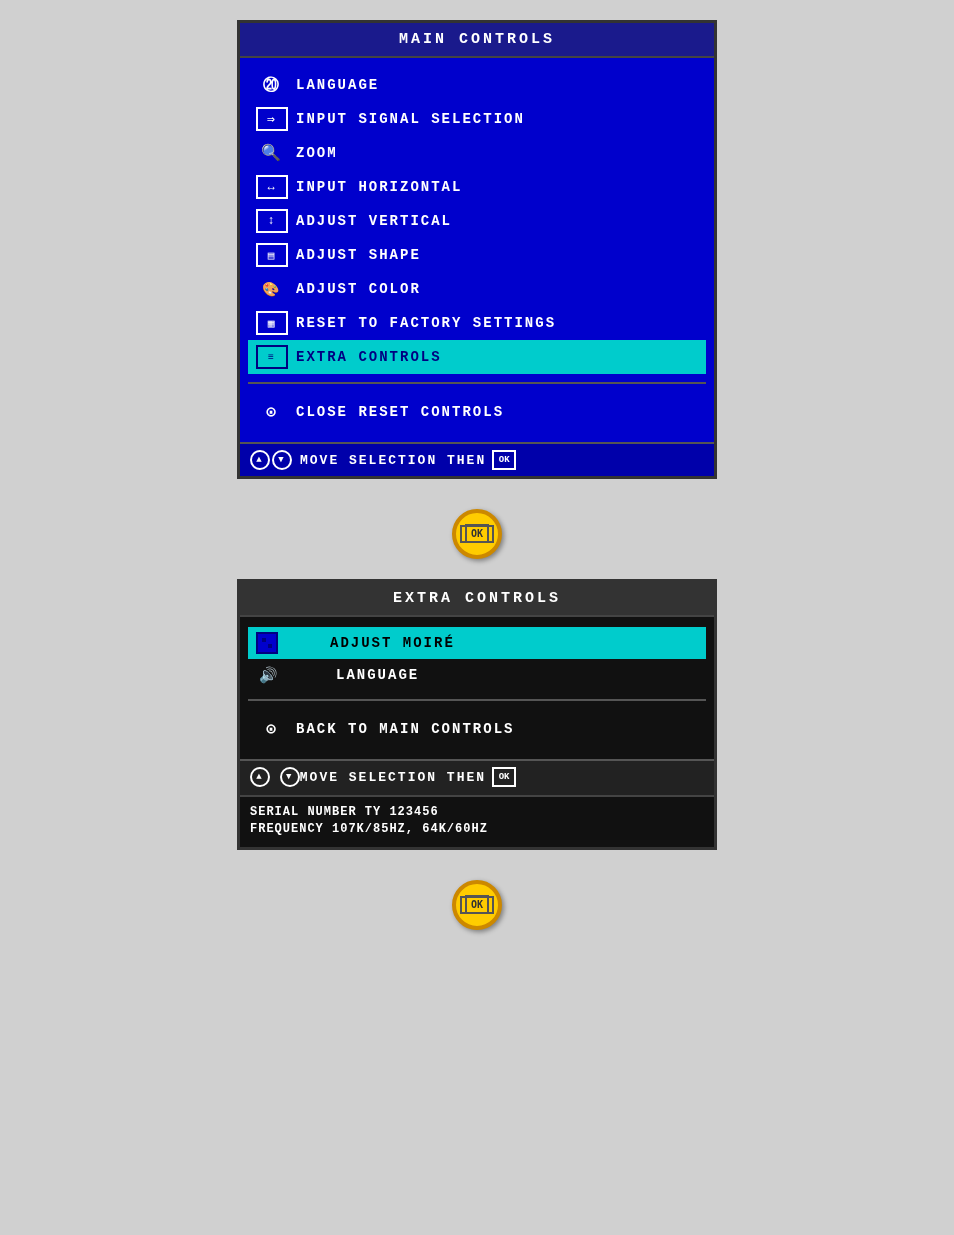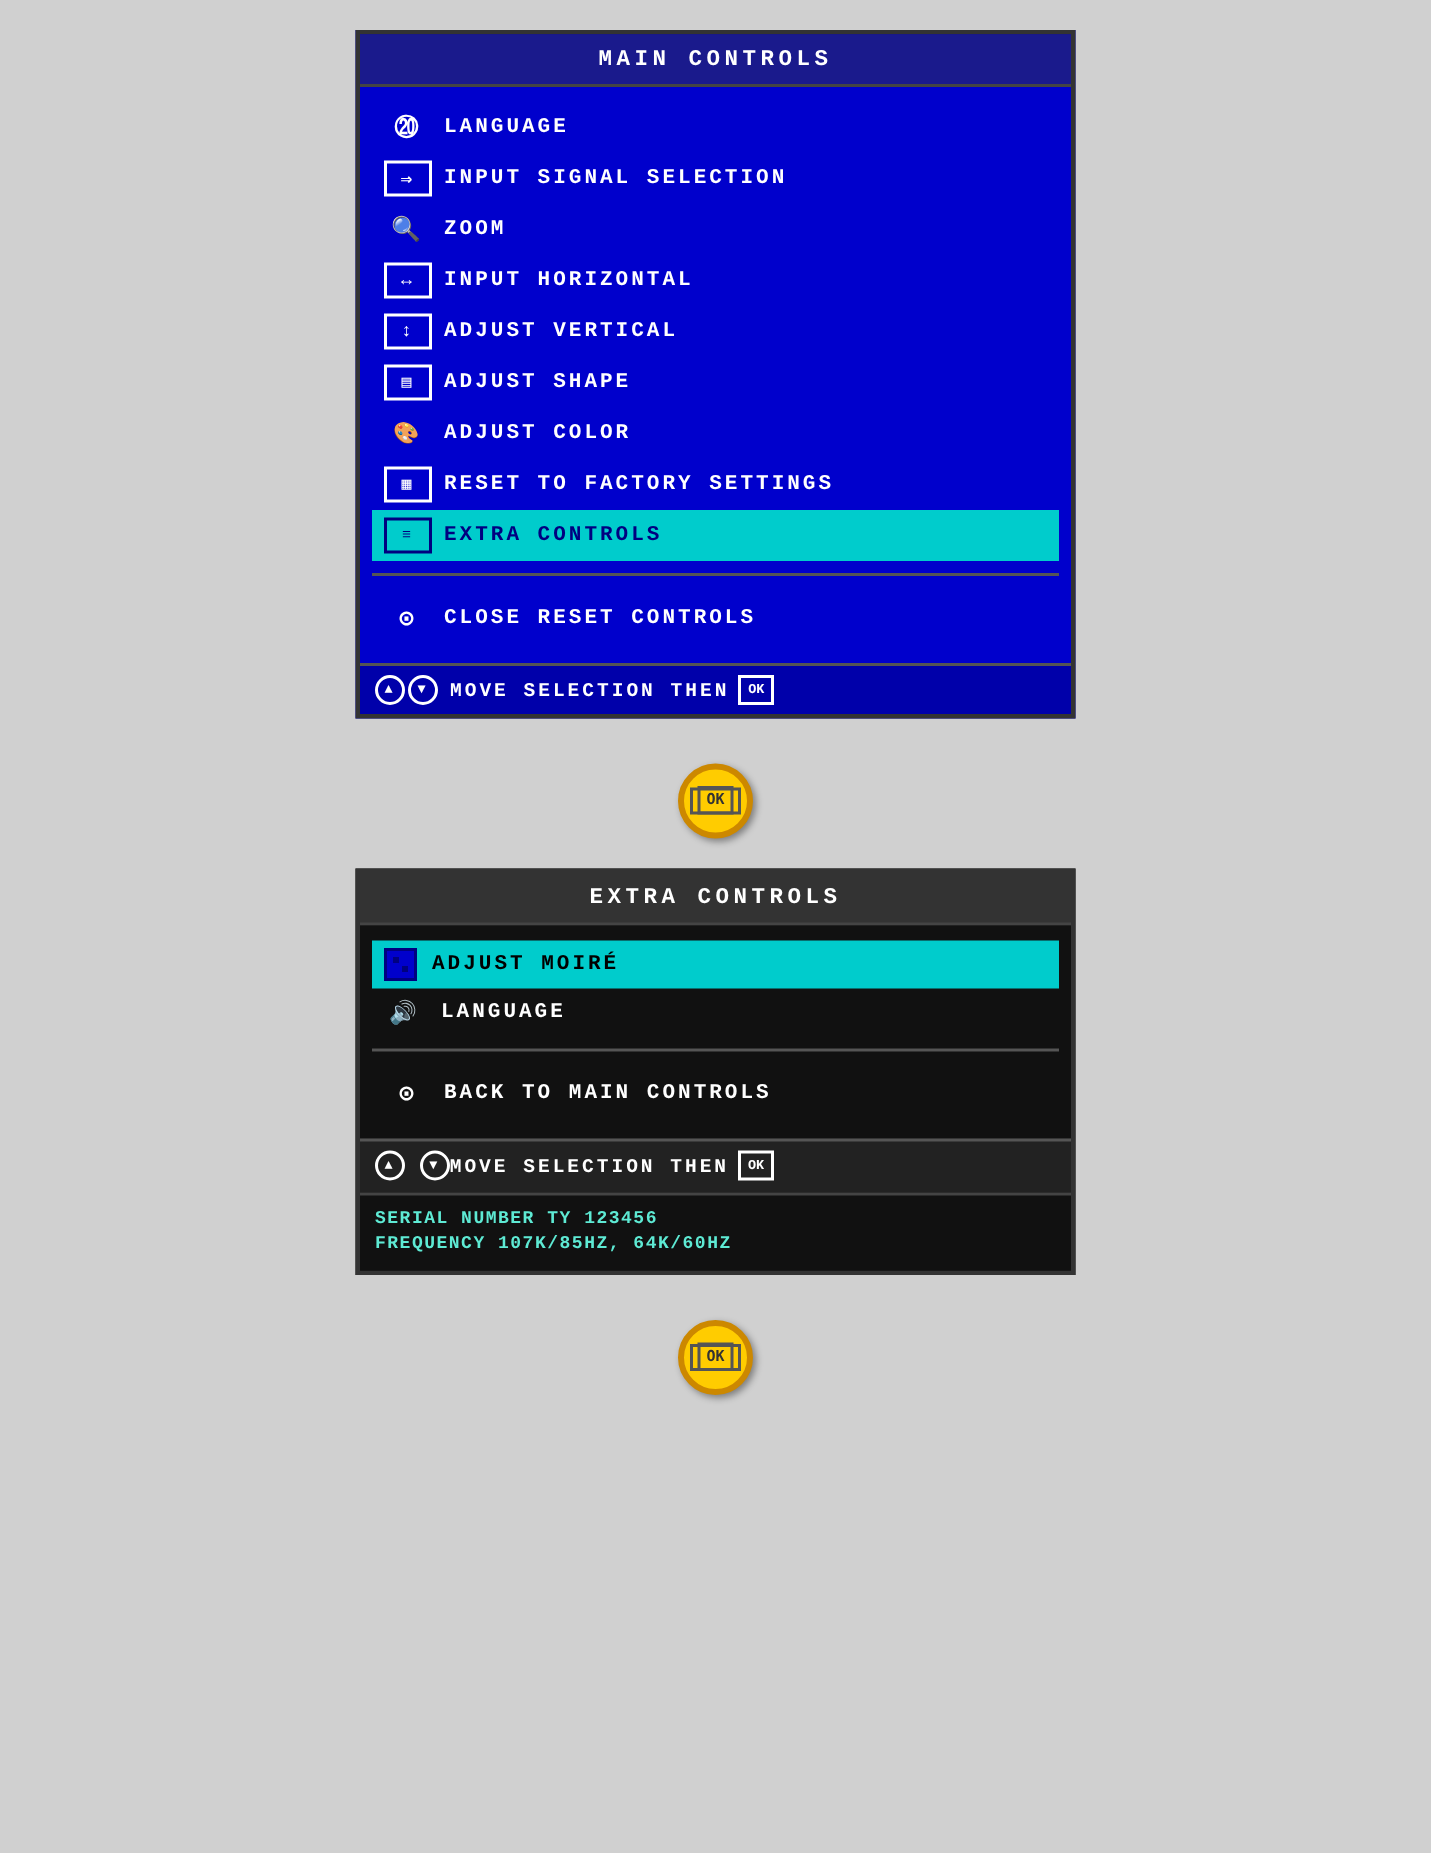--- a/index.html
+++ b/index.html
@@ -179,20 +179,21 @@
     }
 
     .extra-menu-item {
       display: flex;
       align-items: center;
       padding: 5px 8px;
       color: white;
       font-size: 14px;
       letter-spacing: 2px;
       font-weight: bold;
+      gap: 42px;
     }
 
     .extra-menu-item.selected {
       background: #00cccc;
       color: #000;
     }
 
     .extra-menu-item .icon {
       width: 28px;
       height: 22px;
@@ -259,21 +260,21 @@
       align-items: center;
       color: white;
       font-size: 13px;
       letter-spacing: 2px;
       font-weight: bold;
       margin-bottom: 2px;
     }
 
     .info-section {
       padding: 8px 10px;
-      color: #5eead4;
+      color: #ffffff;
       font-size: 12px;
       letter-spacing: 1px;
       font-weight: bold;
       border-top: 2px solid #444;
       background: #111;
     }
 
     .info-section div {
       margin-bottom: 3px;
     }

